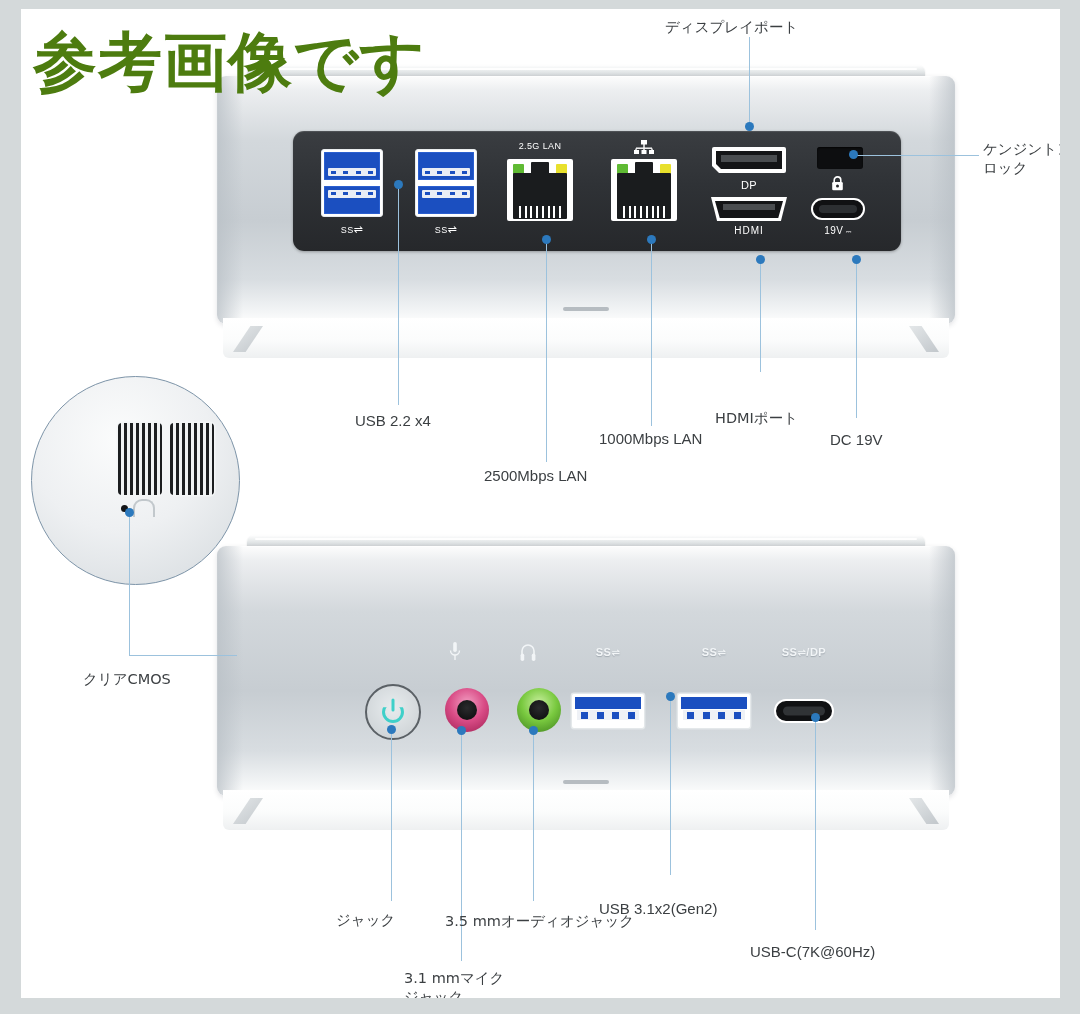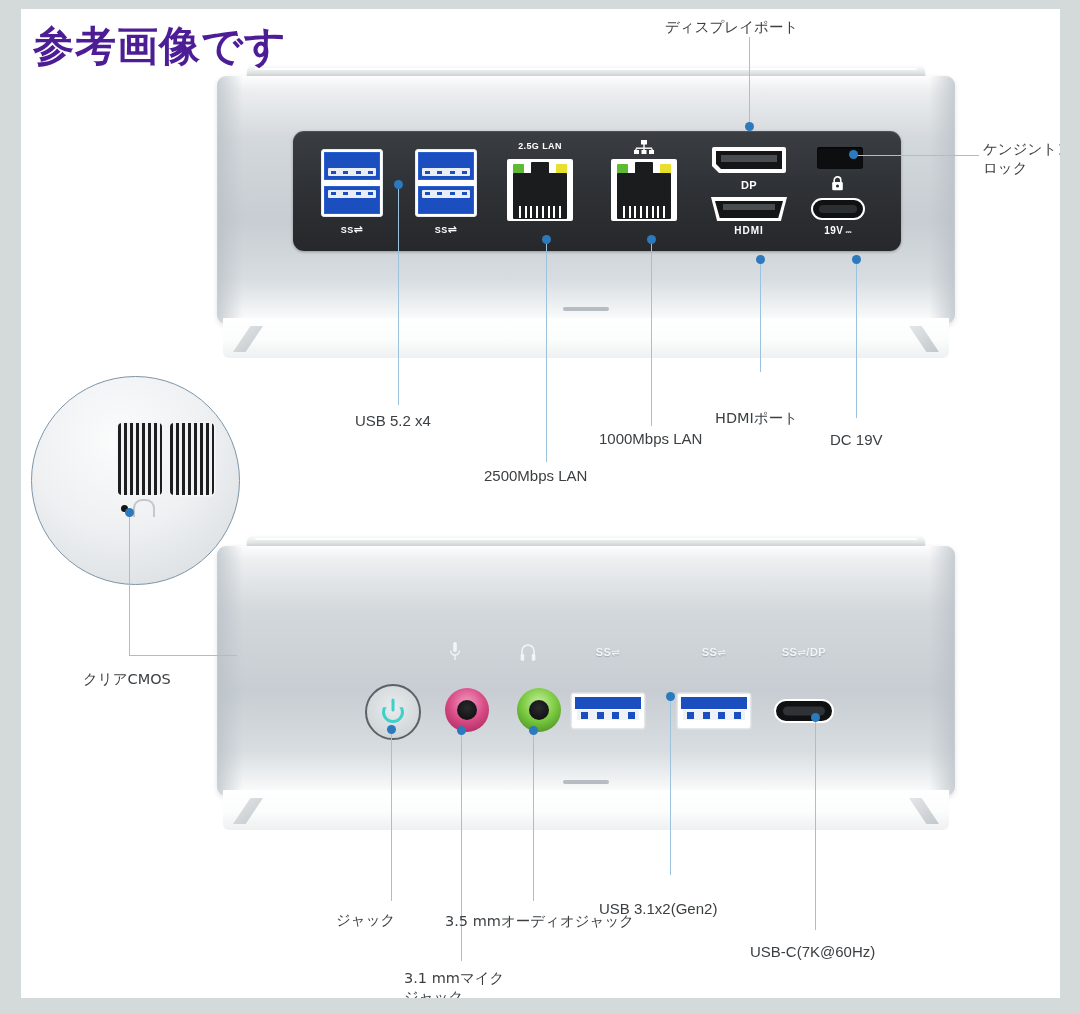--- a/index.html
+++ b/index.html
@@ -16,23 +16,23 @@
     width:1039px;height:989px;
     background:#ffffff;
     overflow:hidden;
   }
 
   
   #watermark{
     position:absolute;left:12px;top:10px;
     font-family:"DejaVu Sans","Liberation Sans",sans-serif;
     font-weight:700;
-    font-size:41px;
+    font-size:64px;
     letter-spacing:1px;
-    color:#4c1d95;
+    color:#4d7c0f;
     white-space:nowrap;
     z-index:40;
   }
 
   
   .cline{position:absolute;background:#9cc2dd;z-index:12;}
   .cline.v{width:1.4px;}
   .cline.h{height:1.4px;}
   .cdot{
     position:absolute;width:9px;height:9px;border-radius:50%;
@@ -109,21 +109,21 @@
     position:absolute;
     left:76px;top:66px;width:608px;height:120px;
     background:linear-gradient(180deg,#3a3d41 0%,#2f3236 45%,#26282b 100%);
     border-radius:11px;
     box-shadow:inset 0 1px 1px rgba(255,255,255,.12), 0 1px 3px rgba(0,0,0,.3);
     z-index:8;
   }
   .port{position:absolute;}
   .plabel{
     position:absolute;color:#ffffff;
-    font-size:9px;font-weight:700;letter-spacing:.4px;
+    font-size:9px;font-weight:400;letter-spacing:.4px;
     text-align:center;white-space:nowrap;
   }
 
   
   .usb-stack{
     width:62px;height:68px;
     border:1.6px solid #e9ecee;border-radius:3px;
     background:#ffffff;
     box-sizing:border-box;
     padding:2px;
@@ -477,21 +477,21 @@
   <div class="cline v" style="left:728px;top:28px;height:88px;"></div>
   <div class="clabel jp" style="left:644px;top:9px;">ディスプレイポート</div>
 
   <div class="cdot" style="left:828px;top:141px;"></div>
   <div class="cline h" style="left:836px;top:146px;width:122px;"></div>
   <div class="clabel jp" style="left:962px;top:131px;">ケンジントン
 ロック</div>
 
   <div class="cdot" style="left:373px;top:171px;"></div>
   <div class="cline v" style="left:377px;top:176px;height:220px;"></div>
-  <div class="clabel" style="left:334px;top:402px;">USB 5.2 x4</div>
+  <div class="clabel" style="left:334px;top:402px;">USB 2.2 x4</div>
 
   <div class="cdot" style="left:521px;top:226px;"></div>
   <div class="cline v" style="left:525px;top:231px;height:222px;"></div>
   <div class="clabel" style="left:463px;top:457px;">2500Mbps LAN</div>
 
   <div class="cdot" style="left:626px;top:226px;"></div>
   <div class="cline v" style="left:630px;top:231px;height:186px;"></div>
   <div class="clabel" style="left:578px;top:420px;">1000Mbps LAN</div>
 
   <div class="cdot" style="left:735px;top:246px;"></div>

